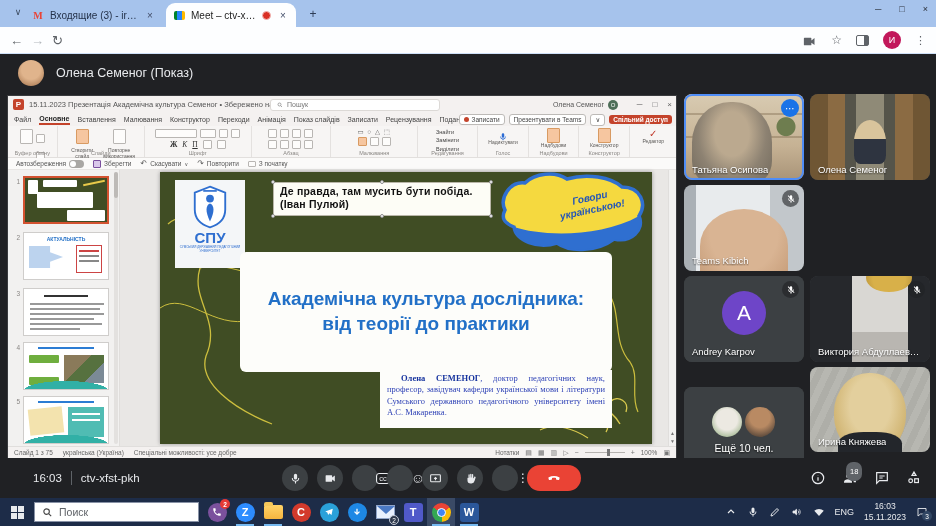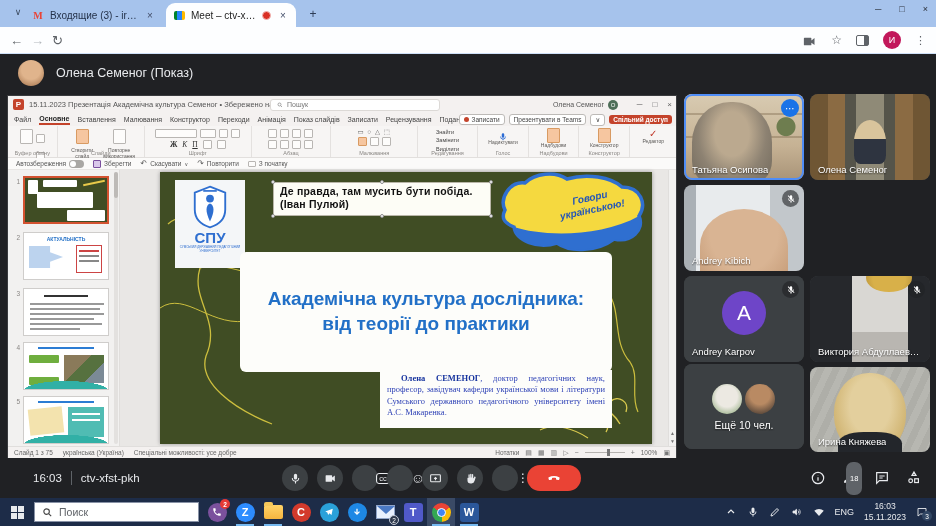--- a/index.html
+++ b/index.html
@@ -164,21 +164,21 @@
 .mb-sep{width:1px;height:14px;background:#5f6368;}
 .mb-center{position:absolute;left:282px;top:7px;display:flex;gap:9px;align-items:center;}
 .mbtn{width:26px;height:26px;border-radius:50%;background:#3c4043;color:#e8eaed;display:flex;align-items:center;justify-content:center;cursor:pointer;}
 .mbtn svg{width:13px;height:13px;}
 .mbtn .txt{font-size:9px;margin-left:36px;}
 .endcall{width:54px;height:26px;border-radius:13px;background:#ea4335;color:#fff;display:flex;align-items:center;justify-content:center;cursor:pointer;}
 .endcall svg{width:16px;height:16px;}
 .mb-right{position:absolute;right:14px;top:0;height:40px;display:flex;align-items:center;gap:16px;color:#e8eaed;}
 .mb-right svg{width:16px;height:16px;}
 .ricon{position:relative;cursor:pointer;display:flex;}
-.pbadge{position:absolute;top:-8px;left:4px;background:#5f6368;color:#fff;font-size:7.5px;border-radius:7px;padding:12px 4px;}
+.pbadge{position:absolute;top:-8px;left:4px;background:#5f6368;color:#fff;font-size:7.5px;border-radius:7px;padding:5px 4px;}
 
 
 .taskbar{position:absolute;left:0;top:498px;width:936px;height:28px;background:#1d2c48;display:flex;align-items:center;}
 .startbtn{width:34px;height:28px;display:flex;align-items:center;justify-content:center;cursor:pointer;}
 .winlogo{width:13px;height:13px;display:grid;grid-template-columns:6px 6px;grid-template-rows:6px 6px;gap:1px;}
 .winlogo i{background:#e8eaed;}
 .tsearch{width:165px;height:20px;background:#fff;border:1px solid #8892a6;display:flex;align-items:center;gap:6px;padding:0 7px;font-size:10.5px;color:#5f6368;margin-right:4px;cursor:text;}
 .tsearch svg{width:11px;height:11px;color:#444;}
 .tapps{display:flex;height:28px;align-items:center;}
 .tapp{width:28px;height:28px;display:flex;align-items:center;justify-content:center;position:relative;cursor:pointer;}
@@ -565,21 +565,21 @@
     <span class="tname">Олена Семеног</span>
   </div>
   <div class="tile t3" style="left:684px;top:185px;">
     <div class="vid"></div>
     <span class="mutebadge">
         <svg viewBox="0 0 24 24" fill="currentColor">
           <path d="M12 14a3 3 0 0 0 3-3V6a3 3 0 0 0-6 0v5a3 3 0 0 0 3 3zm5-3h1.8A6.8 6.8 0 0 1 13 17.7V21h-2v-3.3A6.8 6.8 0 0 1 5.2 11H7a5 5 0 0 0 10 0z"></path>
           <path d="M4.2 4.6 5.6 3.2 20.4 18l-1.4 1.4z"></path>
         </svg>
       </span>
-    <span class="tname">Andrey Kibich</span>
+    <span class="tname">Teams Kibich</span>
   </div>
   <div class="tile t5" style="left:684px;top:276px;">
     <div class="vid"></div>
     <span class="avatar-a">A</span>
     <span class="mutebadge">
         <svg viewBox="0 0 24 24" fill="currentColor">
           <path d="M12 14a3 3 0 0 0 3-3V6a3 3 0 0 0-6 0v5a3 3 0 0 0 3 3zm5-3h1.8A6.8 6.8 0 0 1 13 17.7V21h-2v-3.3A6.8 6.8 0 0 1 5.2 11H7a5 5 0 0 0 10 0z"></path>
           <path d="M4.2 4.6 5.6 3.2 20.4 18l-1.4 1.4z"></path>
         </svg>
       </span>
@@ -588,21 +588,21 @@
   <div class="tile t6" style="left:810px;top:276px;">
     <div class="vid"></div>
     <span class="mutebadge">
         <svg viewBox="0 0 24 24" fill="currentColor">
           <path d="M12 14a3 3 0 0 0 3-3V6a3 3 0 0 0-6 0v5a3 3 0 0 0 3 3zm5-3h1.8A6.8 6.8 0 0 1 13 17.7V21h-2v-3.3A6.8 6.8 0 0 1 5.2 11H7a5 5 0 0 0 10 0z"></path>
           <path d="M4.2 4.6 5.6 3.2 20.4 18l-1.4 1.4z"></path>
         </svg>
       </span>
     <span class="tname">Виктория Абдуллаева…</span>
   </div>
-  <div class="tile t7" style="left:684px;top:364px;height:85px">
+  <div class="tile t7" style="left:684px;top:387px;height:85px">
     <div class="vid"></div>
     <span class="ov1"></span>
     <span class="ov2"></span>
     <span class="tname">Ещё 10 чел.</span>
   </div>
   <div class="tile t8" style="left:810px;top:367px;height:85px">
     <div class="vid"></div>
     <span class="tname">Ирина Княжева</span>
   </div>
 

